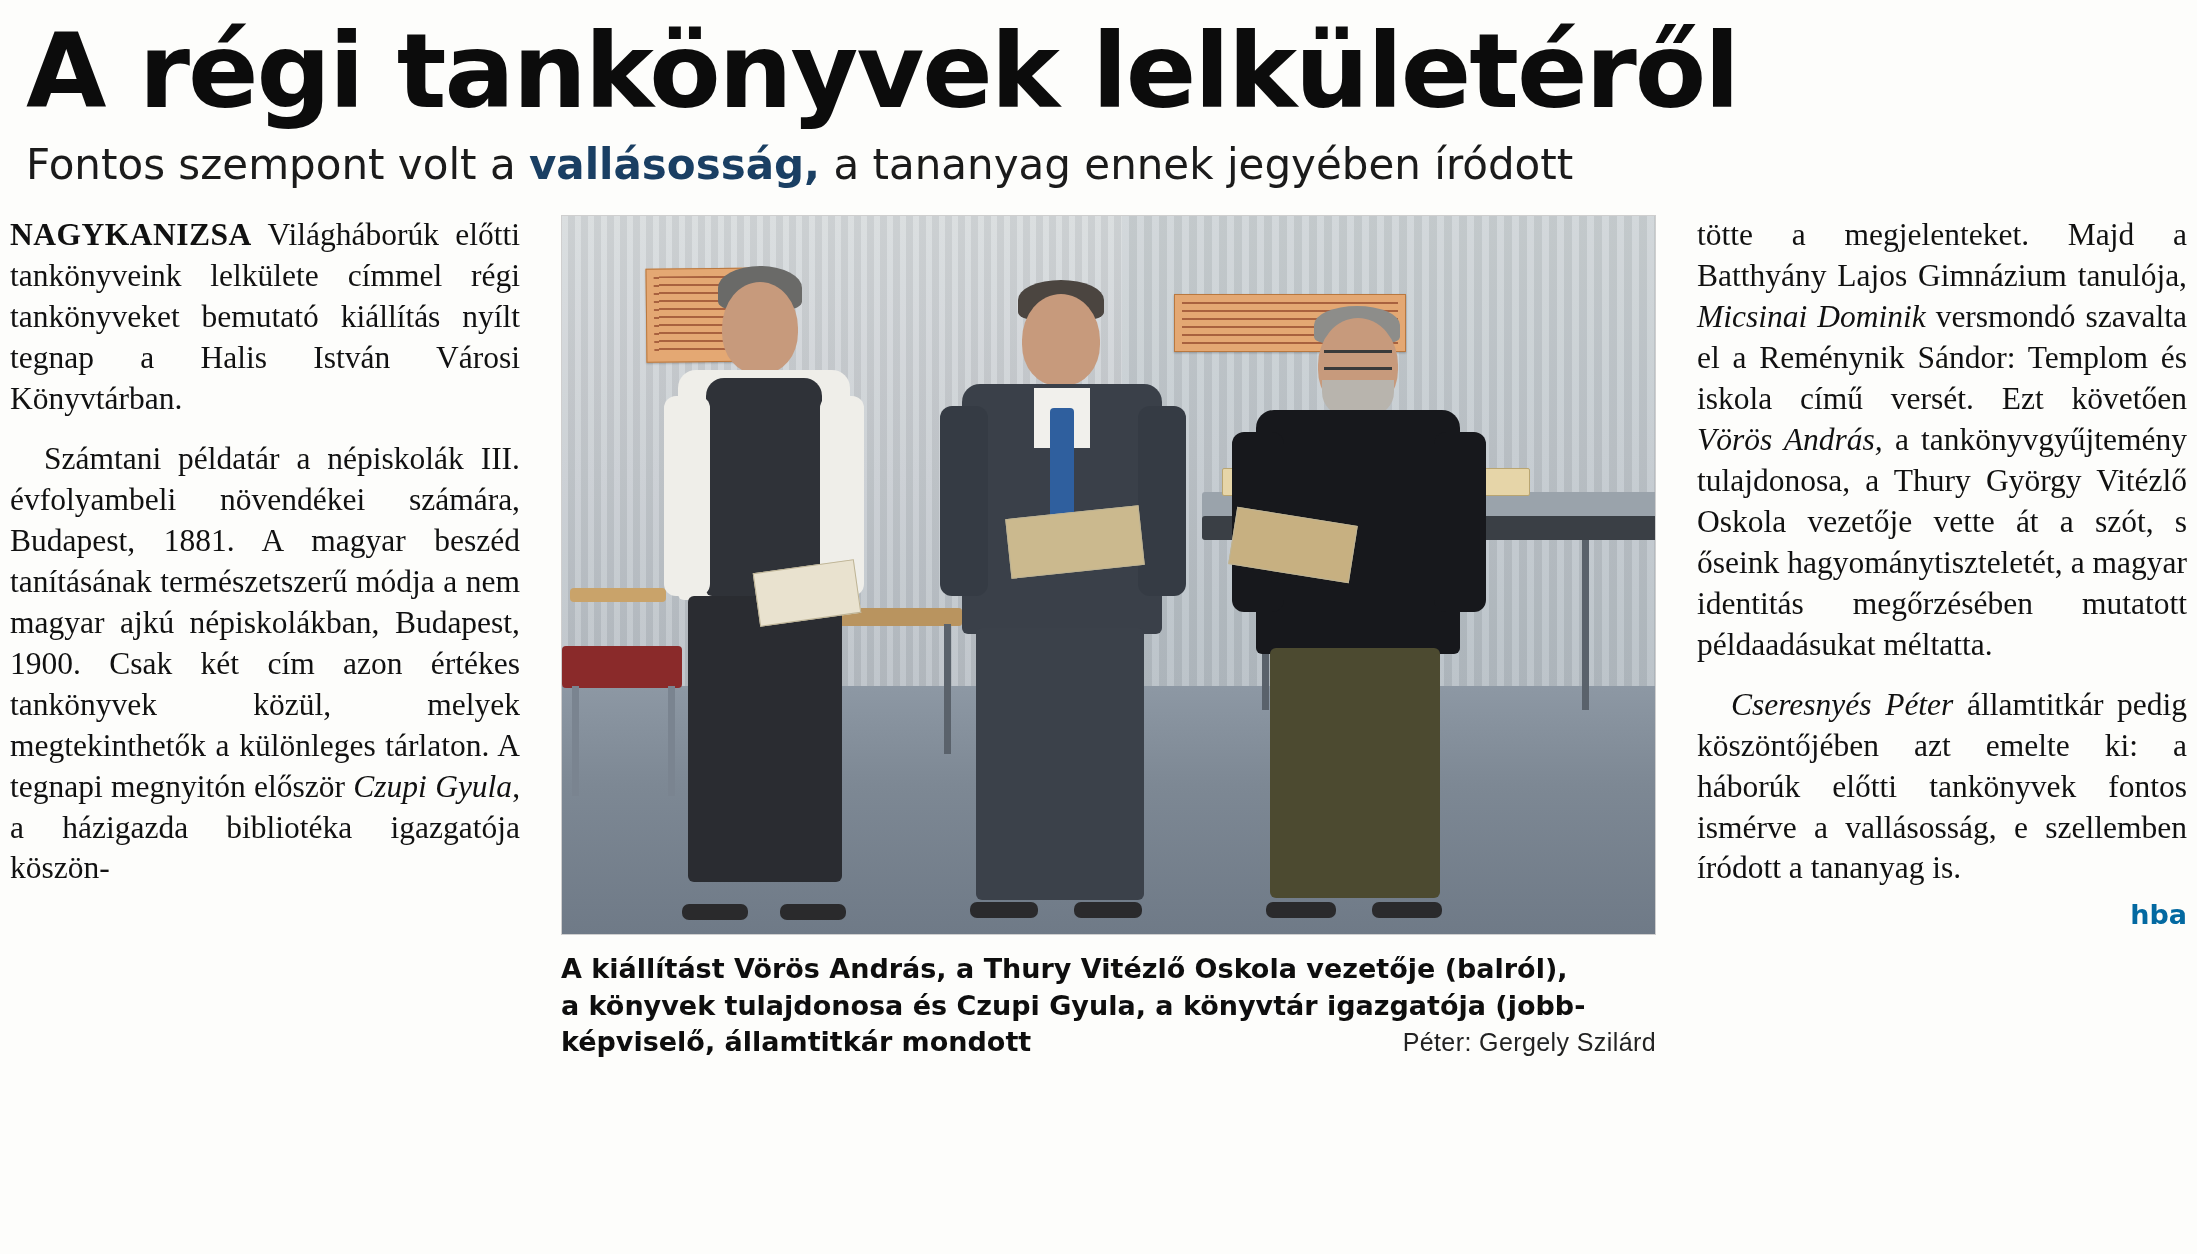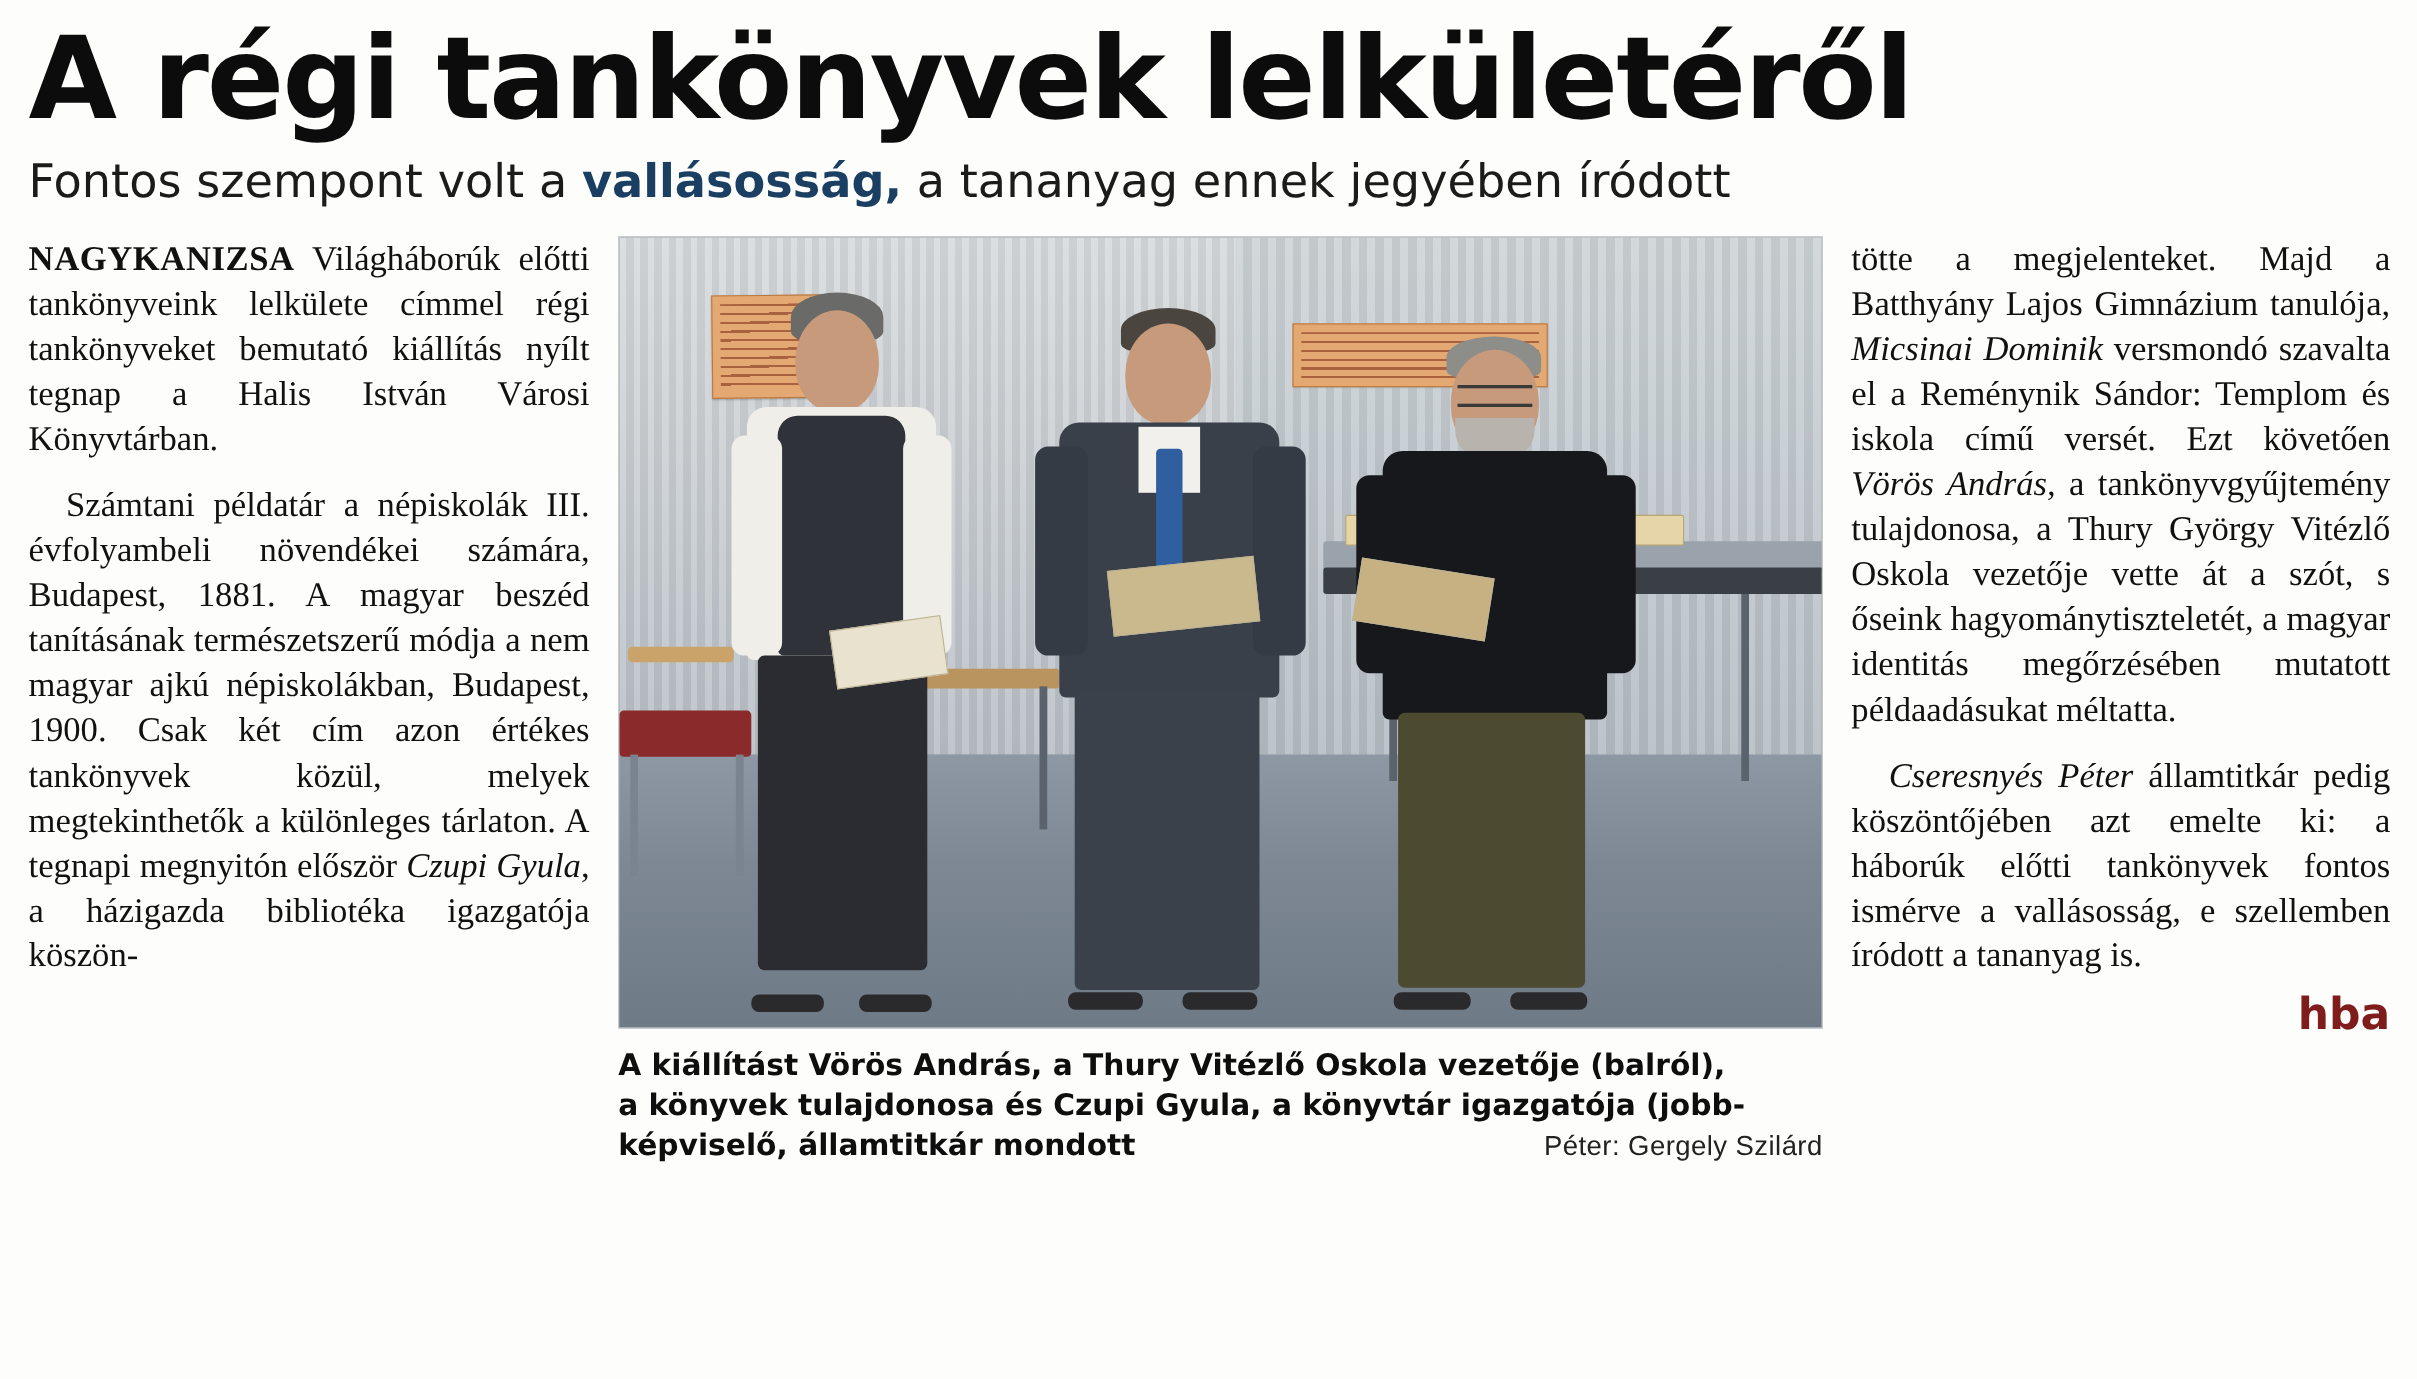--- a/index.html
+++ b/index.html
@@ -45,21 +45,22 @@
   }
   .subhead .hl {
     font-weight: bold;
     color: #1a3f63;
   }
 
   
   .columns {
     display: flex;
     align-items: flex-start;
-    gap: 26px;
+    gap: 41px;
+    justify-content: center;
   }
   .col-left {
     width: 510px;
     flex: 0 0 510px;
   }
   .col-mid {
     width: 1095px;
     flex: 0 0 1095px;
   }
   .col-right {
@@ -232,23 +233,23 @@
     font-weight: normal;
     font-size: 25px;
     letter-spacing: 0.4px;
     color: #222;
   }
   .credit .sc { font-size: 25px; }
   .byline {
     text-align: right;
     font-family: "DejaVu Sans", sans-serif;
     font-weight: bold;
-    font-size: 40px;
+    font-size: 27px;
     margin-top: 10px;
-    color: #7f1d1d;
+    color: #0369a1;
   }
 </style>
 </head>
 <body>
 
 <div class="page">
 
   <h1 class="headline">A régi tankönyvek lelkületéről</h1>
 
   <div class="subhead">

